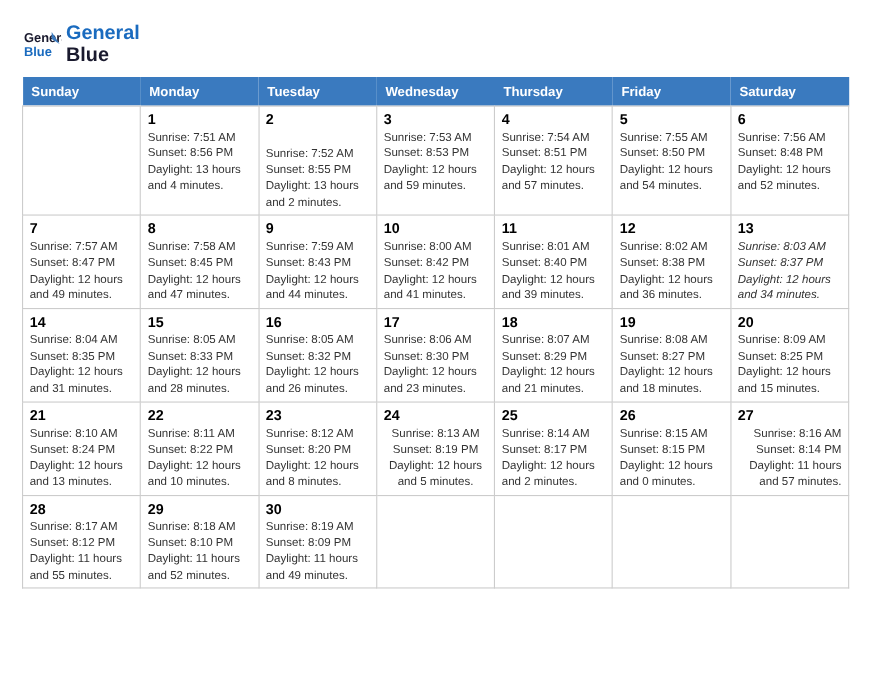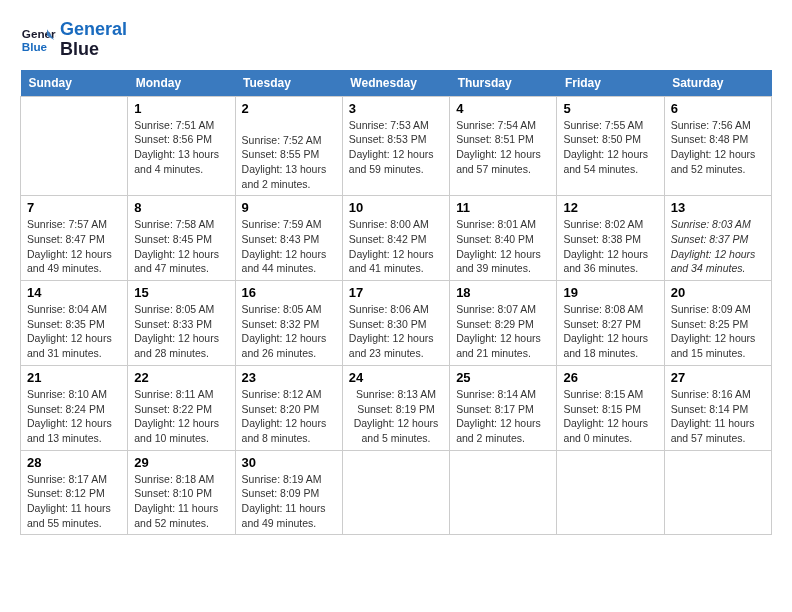--- a/index.html
+++ b/index.html
@@ -301,21 +301,21 @@
         </td>
         <td>
           <div class="day-number">26</div>
           <div class="day-info" style="white-space: pre-line;">Sunrise: 8:15 AM
 Sunset: 8:15 PM
 Daylight: 12 hours
 and 0 minutes.</div>
         </td>
         <td>
           <div class="day-number">27</div>
-          <div class="day-info" style="white-space: pre-line;">Sunrise: 8:16 AM
+          <div class="day-info" style="white-space: pre-line; text-align: right;">Sunrise: 8:16 AM
 Sunset: 8:14 PM
 Daylight: 11 hours
 and 57 minutes.</div>
         </td>
       </tr>
       <tr>
         <td>
           <div class="day-number">28</div>
           <div class="day-info" style="white-space: pre-line;">Sunrise: 8:17 AM
 Sunset: 8:12 PM

